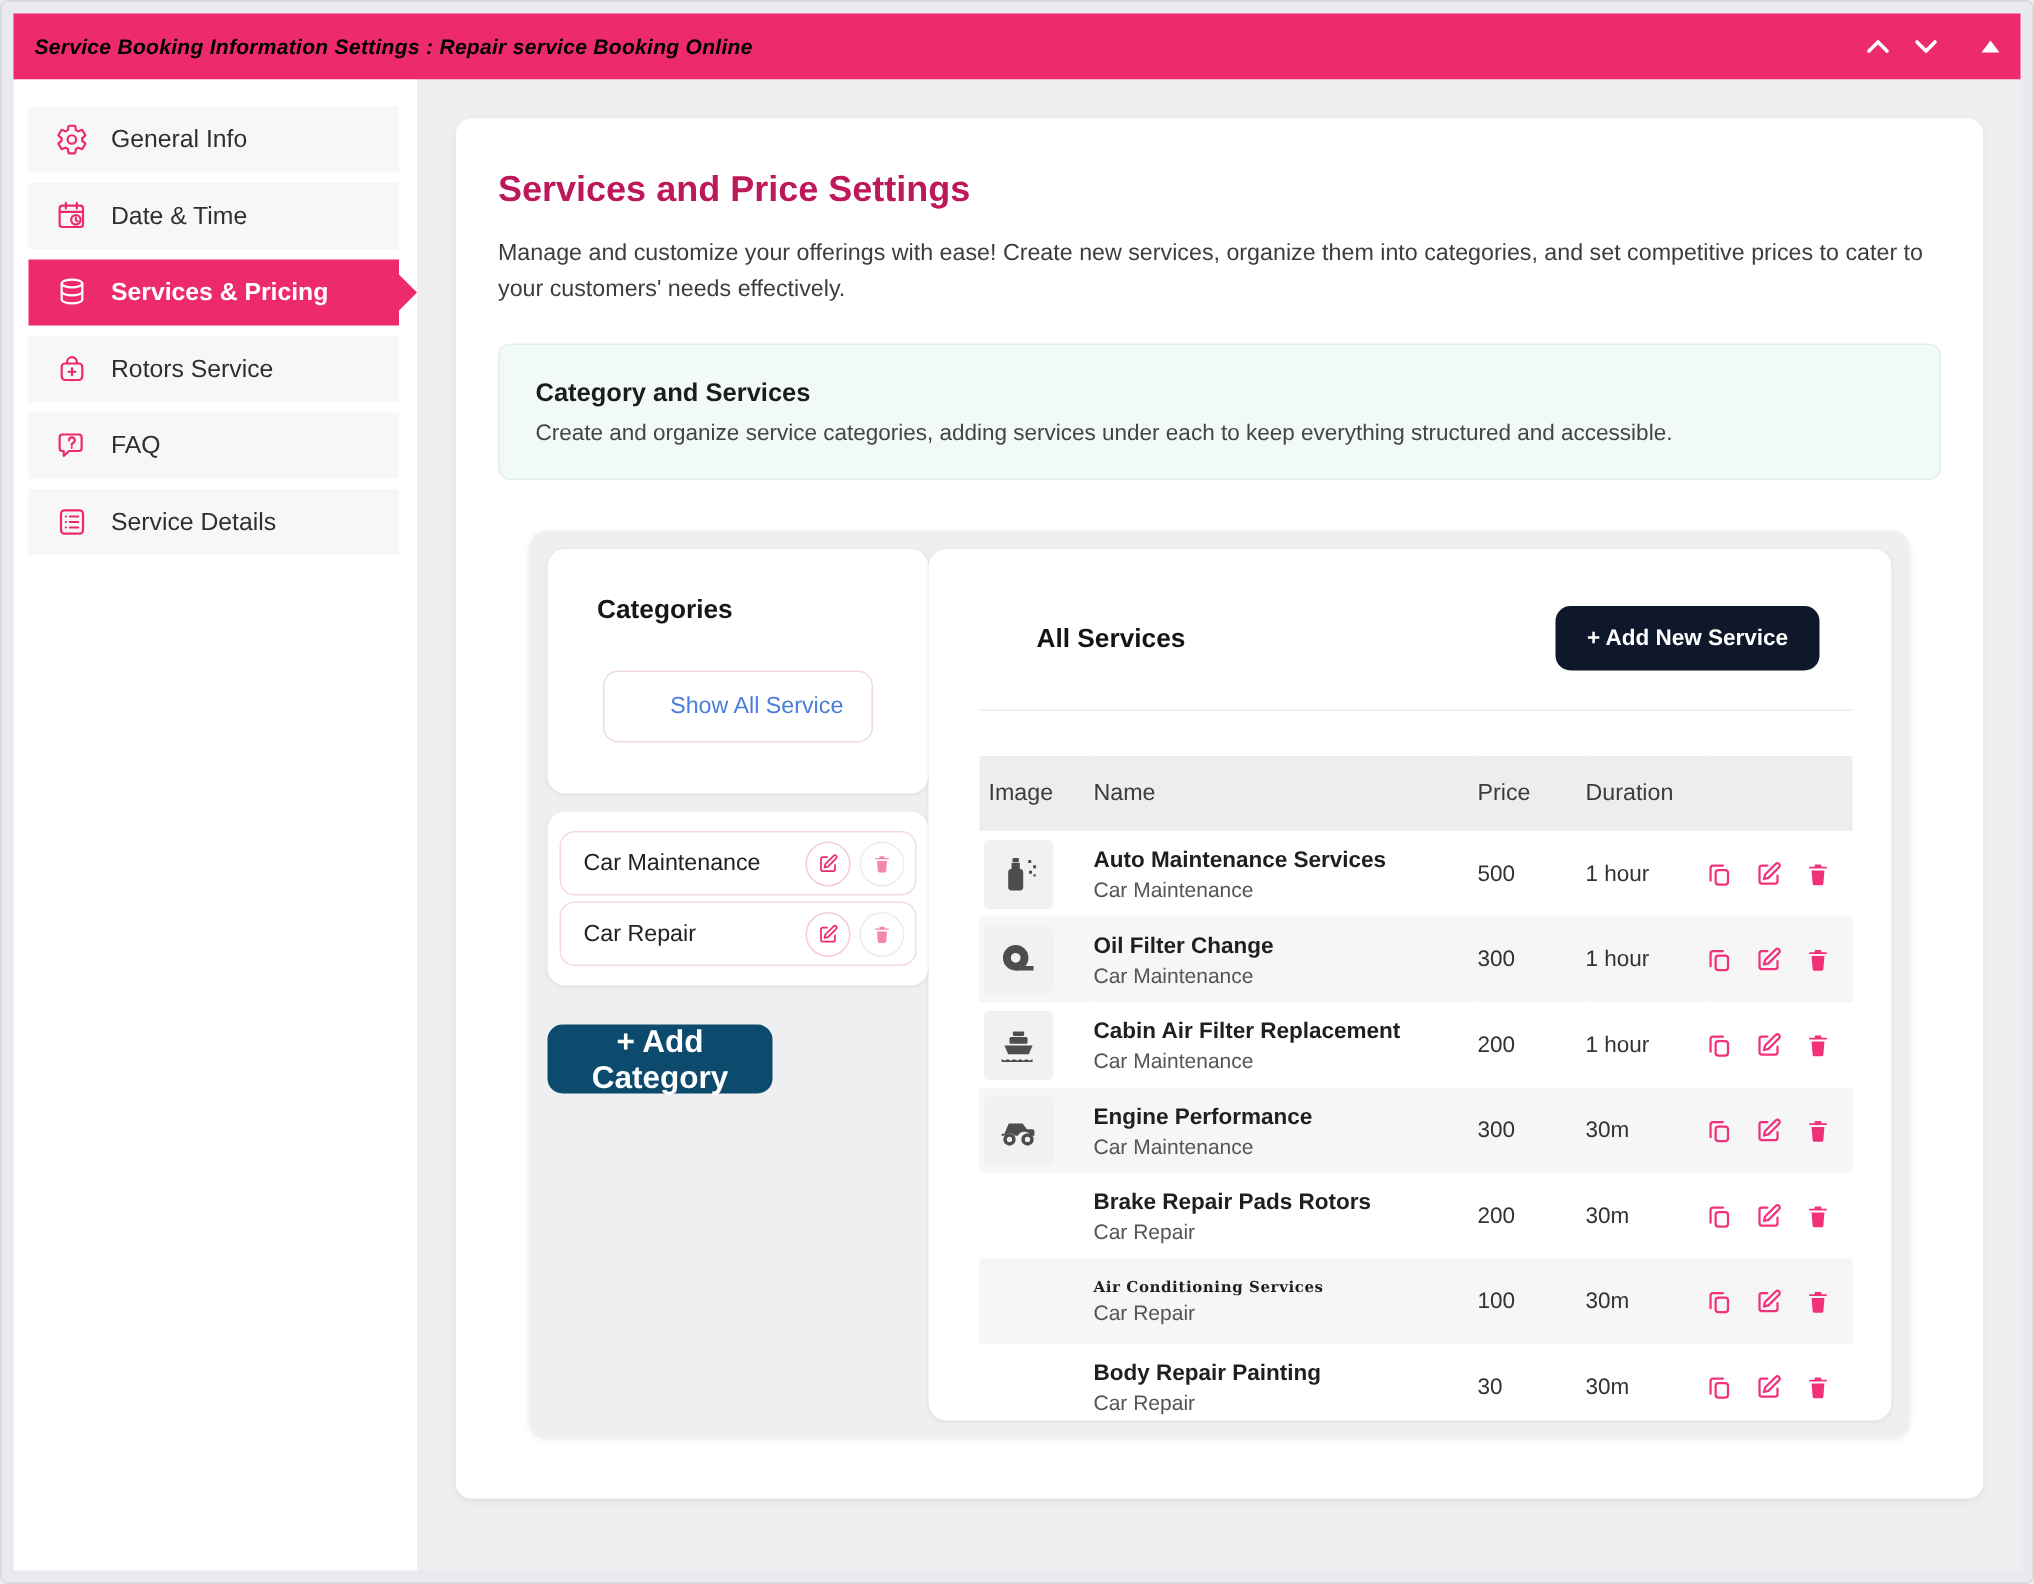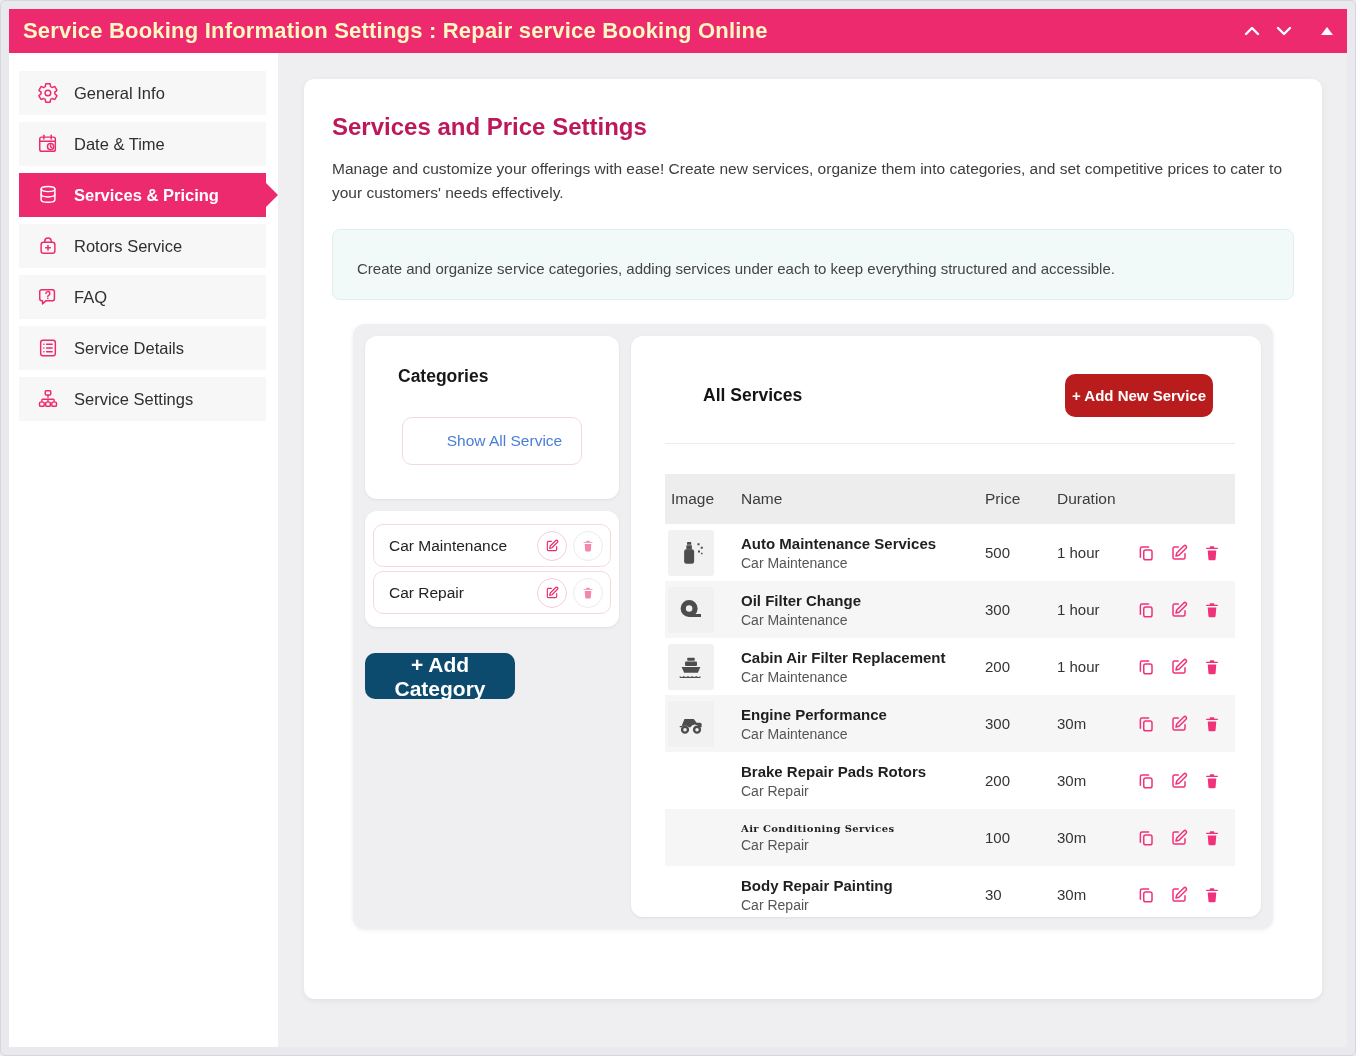--- a/index.html
+++ b/index.html
@@ -3,21 +3,21 @@
 <meta charset="utf-8">
 <style>
   * { margin:0; padding:0; box-sizing:border-box; }
   html,body { width:1356px; height:1056px; overflow:hidden; }
   body { font-family:"Liberation Sans", sans-serif; background:#e9e9ee; color:#2a2a2a; }
   .frame { position:absolute; inset:0; border:1px solid #d6d6dc; border-radius:6px; overflow:hidden; background:#e9e9ee; }
 
   
   .topbar { position:absolute; left:8px; top:8px; right:8px; height:44px; background:#ED2A6D;
             display:flex; align-items:center; padding:0 14px; }
-  .topbar h1 { color:#fef9c3; font-size:22px; font-weight:bold; letter-spacing:.2px; }
+  .topbar h1 { color:#000000; font-size:14px; font-weight:bold; letter-spacing:.2px;font-style:italic; }
   .topbar .spacer { flex:1; }
   .topbar .chev { width:22px; height:22px; margin-left:10px; cursor:pointer; display:flex; align-items:center; justify-content:center; }
   .scroll-tri { width:0; height:0; border-left:6px solid transparent; border-right:6px solid transparent;
                 border-bottom:8px solid #fff; margin-left:26px; }
 
   
   .content { position:absolute; left:8px; right:8px; top:52px; bottom:8px; display:flex; }
   .sidebar { width:269px; background:#fff; padding:18px 0 0 10px; flex-shrink:0; }
   .mainarea { flex:1; background:#efeff2; padding:26px 25px 0 26px; }
 
@@ -35,22 +35,22 @@
   
   .card { background:#fff; border-radius:10px; height:920px; box-shadow:0 2px 6px rgba(0,0,0,.06);
           padding:34px 28px 0 28px; }
   .page-title { font-size:24px; font-weight:bold; color:#be185d; }
   .page-desc { margin-top:16px; font-size:15.5px; color:#3d3d3d; line-height:1.55; max-width:980px; }
 
   .mint { margin-top:24px; background:#f1faf8; border:1px solid #e2eeeb; border-radius:8px; padding:22px 24px; }
   .mint h3 { font-size:17px; font-weight:bold; color:#1c1c1c; }
   .mint p { margin-top:8px; font-size:15px; color:#444; }
 
-  .panel { margin:24px 21px 0 21px; background:#efeff1; border-radius:12px; box-shadow:0 1px 4px rgba(0,0,0,.08);
-           padding:12px; display:flex; gap:12px; height:605px; }
+  .panel { margin:34px 21px 0 21px; background:#efeff1; border-radius:12px; box-shadow:0 1px 4px rgba(0,0,0,.08);
+           padding:12px; display:flex; height:605px; }
 
   
   .catcol { width:254px; flex-shrink:0; display:flex; flex-direction:column; }
   .catcard { background:#fff; border-radius:12px; box-shadow:0 1px 3px rgba(0,0,0,.07); padding:30px 0 34px 0; }
   .catcard h4 { font-size:17.5px; font-weight:bold; color:#171717; padding-left:33px; }
   .showall { display:block; margin:30px auto 0 auto; width:180px; height:48px; background:#fff;
              border:1px solid #f0dadc; border-radius:10px; color:#4a7dd9; font-size:15.5px;
              font-family:inherit; cursor:pointer;padding-left:25px; }
   .catlist { margin-top:12px; background:#fff; border-radius:12px; box-shadow:0 1px 3px rgba(0,0,0,.07);
              padding:9px 8px; }
@@ -63,21 +63,21 @@
   .roundbtn.del  { border:1px solid #ececec; color:#F286AE; }
   .addcat { margin-top:26px; width:150px; height:46px; background:#0c4a6e; color:#fff; font-weight:bold;
             font-size:21px; border:none; border-radius:10px; cursor:pointer; font-family:inherit; }
 
   
   .servcard { flex:1; background:#fff; border-radius:12px; box-shadow:0 1px 3px rgba(0,0,0,.07);
               padding:38px 20px 10px 34px; }
   .servhead { display:flex; align-items:center; padding:0 28px 0 38px; }
   .servhead h4 { font-size:17.5px; font-weight:bold; color:#141414; }
   .servhead .spacer { flex:1; }
-  .addserv { width:148px; height:43px; background:#b91c1c; color:#fff; font-weight:bold; font-size:15px;
+  .addserv { width:176px; height:43px; background:#0f172a; color:#fff; font-weight:bold; font-size:15px;
              border:none; border-radius:10px; cursor:pointer; font-family:inherit; }
   .divider { border-top:1px solid #ececf0; margin:26px 6px 0 0; }
 
   table.services { width:calc(100% - 6px); border-collapse:collapse; margin-top:30px; table-layout:fixed; }
   .services thead th { background:#ededee; font-weight:normal; font-size:15.5px; color:#3c3c3c;
                        text-align:left; height:50px; padding:0; }
   .services th.c-image { width:76px; padding-left:6px; }
   .services th.c-name  { }
   .services th.c-price { width:72px; }
   .services th.c-dur   { width:80px; }
@@ -172,38 +172,29 @@
           <line x1="10.5" y1="8" x2="16.5" y2="8"></line>
             <line x1="10.5" y1="12" x2="16.5" y2="12"></line>
             <line x1="10.5" y1="16" x2="16.5" y2="16"></line>
           <line x1="7.5" y1="8" x2="7.6" y2="8"></line>
             <line x1="7.5" y1="12" x2="7.6" y2="12"></line>
             <line x1="7.5" y1="16" x2="7.6" y2="16"></line>
         </svg>
         <span class="lbl">Service Details</span>
       </div>
 
-      <div class="nav-item">
-        <svg class="nicon" viewBox="0 0 24 24" fill="none" stroke="currentColor" stroke-width="1.6" stroke-linejoin="round">
-          <rect x="9" y="3" width="6" height="4.6" rx="1"></rect>
-          <path d="M12 7.6v3M5.3 15v-1.7a1 1 0 0 1 1-1h11.4a1 1 0 0 1 1 1V15M12 12.3V15"></path>
-          <rect x="2.8" y="15.4" width="5" height="4.6" rx="1"></rect>
-          <rect x="9.5" y="15.4" width="5" height="4.6" rx="1"></rect>
-          <rect x="16.2" y="15.4" width="5" height="4.6" rx="1"></rect>
-        </svg>
-        <span class="lbl">Service Settings</span>
-      </div>
     </div>
 
     <div class="mainarea">
       <div class="card">
         <div class="page-title">Services and Price Settings</div>
         <p class="page-desc">Manage and customize your offerings with ease! Create new services, organize them into categories, and set competitive prices to cater to your customers' needs effectively.</p>
 
         <div class="mint">
+          <h3>Category and Services</h3>
           <p>Create and organize service categories, adding services under each to keep everything structured and accessible.</p>
         </div>
 
         <div class="panel">
 
           <div class="catcol">
             <div class="catcard">
               <h4>Categories</h4>
               <button class="showall">Show All Service</button>
             </div>

